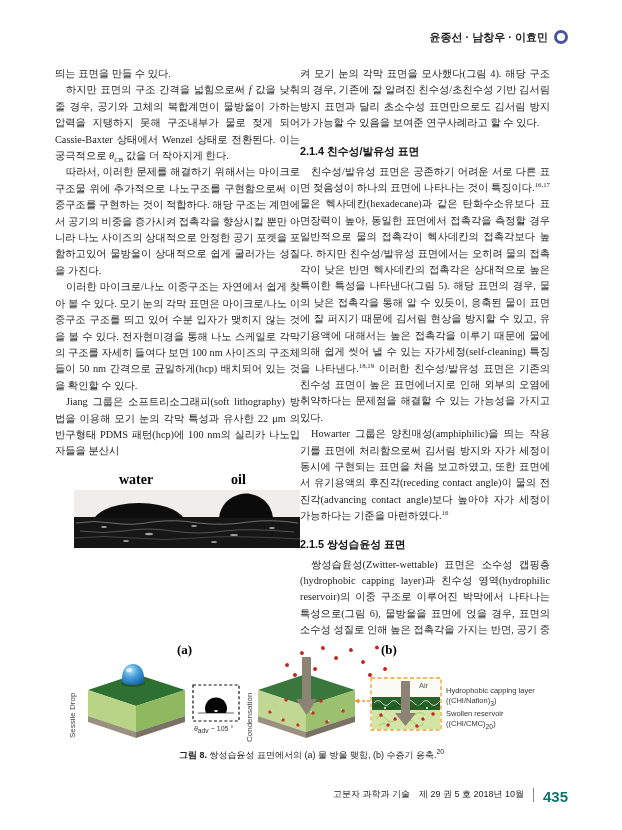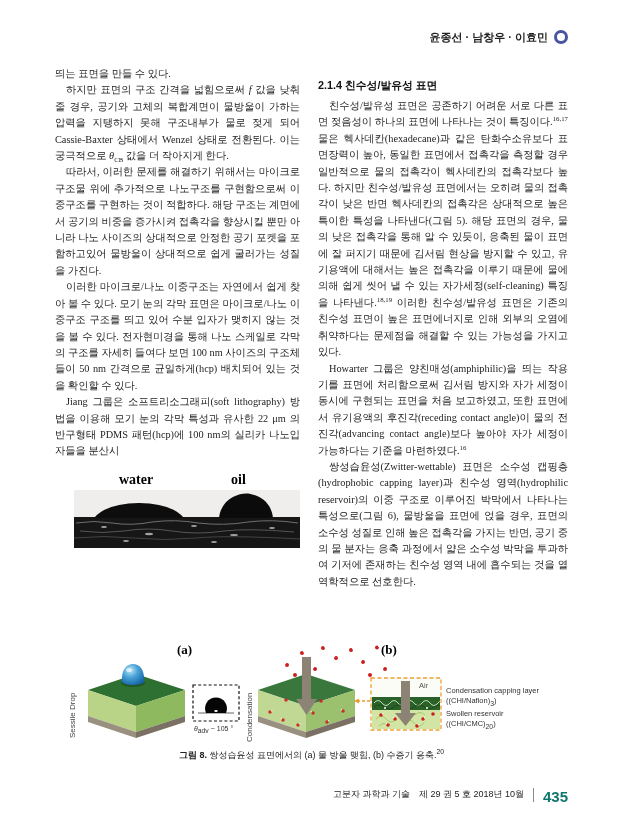--- a/index.html
+++ b/index.html
@@ -5,21 +5,21 @@
   html,body{margin:0;padding:0;background:#ffffff;}
   body{width:622px;height:830px;font-family:"Liberation Serif",serif;color:#1c1c1c;overflow:hidden;}
   .page{position:relative;width:622px;height:810px;box-sizing:border-box;padding:30px 54px 0 55px;}
 
   
   .hdr{display:flex;justify-content:flex-end;align-items:center;gap:6px;
        font-family:"Liberation Sans",sans-serif;font-weight:bold;font-size:11px;color:#222;height:14px;}
   .ring{width:8px;height:8px;border:3px solid #4a55a2;border-radius:50%;display:inline-block;box-sizing:content-box;}
 
   
-  .columns{display:flex;gap:18px;margin-top:22px;height:570px;overflow:hidden;}
+  .columns{display:flex;margin-top:22px;height:570px;overflow:hidden;}
   .colL{width:245px;flex:0 0 245px;}
   .colR{width:250px;flex:0 0 250px;}
   p.body{font-size:10.3px;line-height:16.4px;text-align:justify;margin:0;}
   p.ind{text-indent:11px;}
   sup{font-size:6.8px;line-height:0;}
   sub{font-size:6.8px;line-height:0;}
   h3.sec{font-family:"Liberation Sans",sans-serif;font-size:10.8px;font-weight:bold;margin:13px 0 5px 0;color:#111;}
 
   
   figure{margin:0;padding:0;}
@@ -94,23 +94,25 @@
 
           <path d="M 20,28 Q 32,13.5 65,13 Q 98,13.5 110,28 Z" fill="#0d0d0d"></path>
 
           <path d="M 145,28 C 147,9 164,3.5 172,3.5 C 180,3.5 197,9 199,28 Z" fill="#0b0b0b"></path>
         </svg>
 
       </figure>
     </div>
 
     <div class="colR">
+      <p class="body">켜 모기 눈의 각막 표면을 모사했다(그림 4). 해당 구조의 경우, 기존에 잘 알려진 친수성/초친수성 기반 김서림 방지 표면과 달리 초소수성 표면만으로도 김서림 방지가 가능할 수 있음을 보여준 연구사례라고 할 수 있다.</p>
       <h3 class="sec">2.1.4 친수성/발유성 표면</h3>
       <p class="body ind">친수성/발유성 표면은 공존하기 어려운 서로 다른 표면 젖음성이 하나의 표면에 나타나는 것이 특징이다.<sup>16,17</sup> 물은 헥사데칸(hexadecane)과 같은 탄화수소유보다 표면장력이 높아, 동일한 표면에서 접촉각을 측정할 경우 일반적으로 물의 접촉각이 헥사데칸의 접촉각보다 높다. 하지만 친수성/발유성 표면에서는 오히려 물의 접촉각이 낮은 반면 헥사데칸의 접촉각은 상대적으로 높은 특이한 특성을 나타낸다(그림 5). 해당 표면의 경우, 물의 낮은 접촉각을 통해 알 수 있듯이, 응축된 물이 표면에 잘 퍼지기 때문에 김서림 현상을 방지할 수 있고, 유기용액에 대해서는 높은 접촉각을 이루기 때문에 물에 의해 쉽게 씻어 낼 수 있는 자가세정(self-cleaning) 특징을 나타낸다.<sup>18,19</sup> 이러한 친수성/발유성 표면은 기존의 친수성 표면이 높은 표면에너지로 인해 외부의 오염에 취약하다는 문제점을 해결할 수 있는 가능성을 가지고 있다.</p>
       <p class="body ind">Howarter 그룹은 양친매성(amphiphilic)을 띄는 작용기를 표면에 처리함으로써 김서림 방지와 자가 세정이 동시에 구현되는 표면을 처음 보고하였고, 또한 표면에서 유기용액의 후진각(receding contact angle)이 물의 전진각(advancing contact angle)보다 높아야 자가 세정이 가능하다는 기준을 마련하였다.<sup>16</sup></p>
+      <h3 class="sec">2.1.5 쌍성습윤성 표면</h3>
       <p class="body ind">쌍성습윤성(Zwitter-wettable) 표면은 소수성 캡핑층(hydrophobic capping layer)과 친수성 영역(hydrophilic reservoir)의 이중 구조로 이루어진 박막에서 나타나는 특성으로(그림 6), 물방울을 표면에 얹을 경우, 표면의 소수성 성질로 인해 높은 접촉각을 가지는 반면, 공기 중의 물 분자는 응축 과정에서 얇은 소수성 박막을 투과하여 기저에 존재하는 친수성 영역 내에 흡수되는 것을 열역학적으로 선호한다.</p>
     </div>
   </div>
 
   <figure class="fig6">
     <svg width="513" height="100" viewBox="0 0 513 100">
       <defs>
         <radialGradient id="dropGrad" cx="38%" cy="30%" r="75%">
           <stop offset="0%" stop-color="#bfe6f5"></stop>
           <stop offset="45%" stop-color="#4aa3d8"></stop>
@@ -235,21 +237,21 @@
         <polygon points="340,68 361,68 350.5,81" fill="#8c8374"></polygon>
       </g>
     </svg>
 
     <span class="flabel fa">(a)</span>
     <span class="flabel fb">(b)</span>
     <span class="vlabel vl-a">Sessile Drop</span>
     <span class="vlabel vl-b">Condensation</span>
     <span class="ilabel theta"><i>θ</i><sub>adv</sub> ~ 105 °</span>
     <span class="ilabel air">Air</span>
-    <span class="ilabel cap1">Condensation capping layer</span>
+    <span class="ilabel cap1">Hydrophobic capping layer</span>
     <span class="ilabel cap2">((CHI/Nafion)<sub>3</sub>)</span>
     <span class="ilabel res1">Swollen reservoir</span>
     <span class="ilabel res2">((CHI/CMC)<sub>20</sub>)</span>
   </figure>
   <div class="fig6cap"><b>그림 8.</b><span> 쌍성습윤성 표면에서의 (a) 물 방울 맺힘, (b) 수증기 응축.<sup>20</sup></span></div>
 
   <div class="footer">
     <span>고분자 과학과 기술</span>
     <span>제 29 권 5 호 2018년 10월</span>
     <span class="fdiv"></span>

